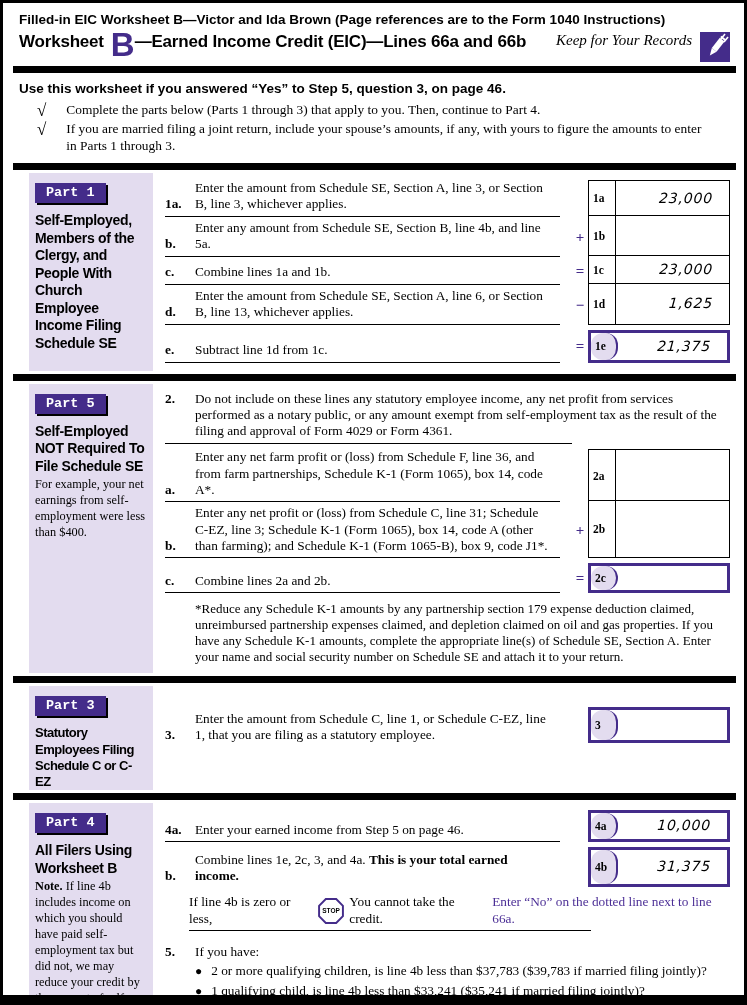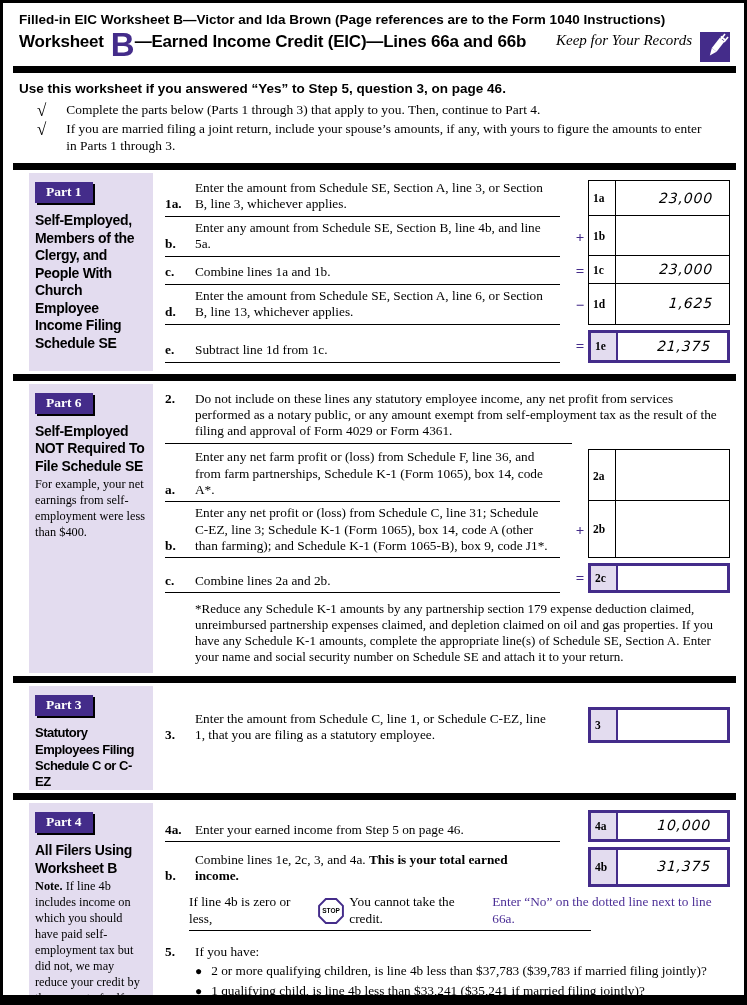--- a/index.html
+++ b/index.html
@@ -26,21 +26,21 @@
   
   .intro{padding:2px 0 4px;}
   .intro-head{font-family:Liberation Sans, sans-serif;font-weight:bold;font-size:13.5px;margin:3px 0 6px;}
   .chk{display:flex;gap:20px;margin:1px 0 2px 18px;font-size:13.4px;line-height:1.24;}
   .chk .mark{font-size:17px;line-height:1;flex:none;}
   .chk .ctext{max-width:640px;}
   
   .part{display:flex;padding-left:10px;}
   .side{width:124px;flex:none;background:var(--lavender);padding:9px 7px 0 6px;}
   .part4 .side{background:linear-gradient(var(--lavender),var(--lavender)) no-repeat;background-size:100% 242px;}
-  .badge{display:inline-block;background:var(--accent);color:#fff;font-family:Liberation Serif, serif;
+  .badge{display:inline-block;background:var(--accent);color:#fff;font-family:Liberation Mono, monospace;
     font-weight:bold;font-size:13.5px;padding:2px 11px 3px;box-shadow:2px 2px 0 #000;margin-bottom:9px;}
   .side-title{font-family:"Liberation Sans",sans-serif;font-weight:bold;font-size:14px;line-height:1.25;letter-spacing:-0.3px;}
   .part3 .side-title{font-size:13px;letter-spacing:-0.5px;}
   .side-note{font-size:12.3px;margin-top:2px;line-height:1.3;}
   .side-note b{font-size:12.3px;}
   .pbody{flex:1;padding:7px 0 8px 12px;font-size:13.3px;line-height:1.22;}
   
   .row{display:flex;align-items:stretch;}
   .sep{margin-top:5px;}
   .rtext{flex:1;display:flex;gap:6px;align-items:flex-end;border-bottom:1px solid #000;
@@ -51,21 +51,21 @@
   .rowbox{width:158px;flex:none;display:flex;align-items:stretch;}
   .op{width:16px;flex:none;color:var(--accent);font-weight:bold;font-size:15px;
     display:flex;align-items:center;justify-content:center;}
   .bx{flex:1;display:flex;border:1.5px solid #000;background:#fff;}
   .grp .row + .row .bx{margin-top:-1.5px;}
   .bl{width:27px;flex:none;border-right:1.5px solid #000;font-weight:bold;font-size:11.5px;
     display:flex;align-items:center;padding-left:4px;}
   .bv{flex:1;display:flex;align-items:center;justify-content:flex-end;padding-right:16px;
     font-family:"DejaVu Sans",sans-serif;font-style:italic;font-size:14px;letter-spacing:0.8px;transform:skewX(-4deg);}
   .bx.hl{border:3px solid var(--accent);}
-  .bx.hl .bl{background:var(--lavender);border-right:2px solid var(--accent);}
+  .bx.hl .bl{background:var(--lavender);border-right:2px solid var(--accent);border-radius:12px;}
   
   .para{display:flex;gap:6px;position:relative;padding-bottom:5px;margin-bottom:5px;}
   .para::after{content:"";position:absolute;left:0;right:158px;bottom:0;border-bottom:1px solid #000;}
   .footnote{margin:8px 0 0 30px;font-size:13px;line-height:1.24;max-width:545px;}
   
   .stopline{display:flex;align-items:center;gap:5px;margin:7px 0 0 24px;position:relative;padding-bottom:4px;}
   .stopline::after{content:"";position:absolute;left:0;bottom:0;width:402px;border-bottom:1px solid #000;}
   .stop-icon{width:26px;height:26px;flex:none;}
   .link{color:var(--link);}
   .q5{display:flex;gap:6px;margin-top:13px;}
@@ -187,21 +187,21 @@
             </div>
           </div>
       </div>
     </div>
   </section>
 
   <div class="divider"></div>
 
   <section class="part part2">
     <aside class="side">
-      <span class="badge">Part 6</span>
+      <span class="badge">Part 5</span>
       <div class="side-title">Self-Employed NOT Required To File Schedule SE</div>
       <div class="side-note">For example, your net earnings from self-employment were less than $400.</div>
     </aside>
     <div class="pbody">
       <div class="para">
         <span class="rlabel">2.</span>
         <span>Do not include on these lines any statutory employee income, any net profit from services performed as a notary public, or any amount exempt from self-employment tax as the result of the filing and approval of Form 4029 or Form 4361.</span>
       </div>
       <div class="grp">
         <div class="row" style="min-height:44px">

